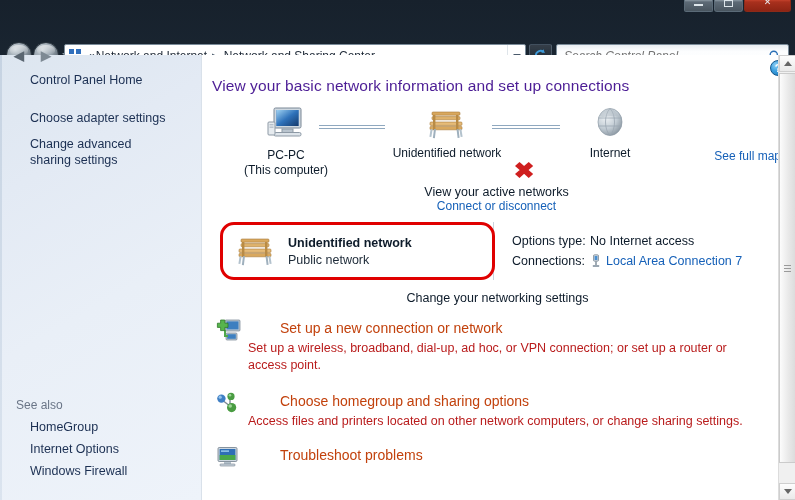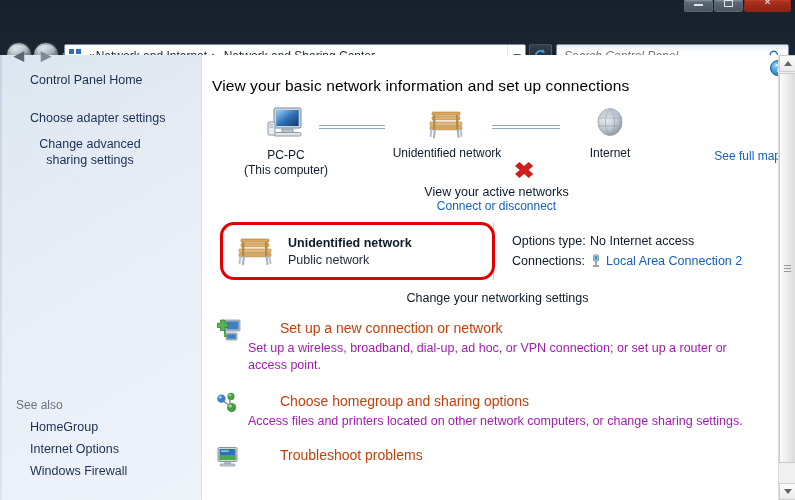--- a/index.html
+++ b/index.html
@@ -177,21 +177,21 @@
   #help-icon {
     position: absolute; right: 9px; top: 5px;
     width: 16px; height: 16px; border-radius: 50%;
     background: radial-gradient(circle at 35% 30%, #8fd0f5 0%, #3a9ede 45%, #1a6fb0 100%);
     border: 1px solid #15578c;
     color: #fff; font-size: 11px; font-weight: bold;
     display:flex; align-items:center; justify-content:center;
     line-height:1;
   }
   #page-title {
-    color: #000000; font-size: 15.5px;
+    color: #4c1d95; font-size: 15.5px;
     padding: 22px 0 0 10px;
     letter-spacing: 0.1px;
   }
 
   
   #net-map {
     position: relative; height: 76px; margin-top: 8px;
   }
   .map-node {
     position: absolute; text-align:center; width: 120px;
@@ -255,21 +255,21 @@
     display: flex; margin-top: 14px;
   }
   .setting .ico { width: 36px; flex:none; padding-left: 4px; }
   .setting .body { padding-top: 1px; }
   .setting .title {
     color:#c2410c; font-size:14px; text-decoration:none; cursor:default;
     display:inline-block;
     margin-left:32px;
   }
   .setting .desc {
-    color:#a21caf; font-size:12.5px; margin-top: 4px; line-height: 17px;
+    color:#b91c1c; font-size:12.5px; margin-top: 4px; line-height: 17px;
     max-width: 502px;
   }
 
   
   #vscroll {
     position:absolute; right: 0; top: 0; width: 17px; height: 445px;
     background: #f0f0f0; border-left:1px solid #dcdcdc;
   }
   .sb-btn {
     width:17px; height:17px;
@@ -353,21 +353,21 @@
         <line x1="9.8" y1="9.8" x2="14" y2="14.2" stroke="#2a6fb5" stroke-width="1.8"></line>
       </svg>
     </div>
   </div>
 
   <div id="content">
 
     <div id="sidebar">
       <a id="side-home" class="side-link" href="#">Control Panel Home</a>
       <a id="side-adapter" class="side-link" href="#">Choose adapter settings</a>
-      <a class="side-link" href="#" style="max-width:160px;text-align:center;">Change advanced sharing settings</a>
+      <a class="side-link" href="#" style="max-width:160px;">Change advanced sharing settings</a>
 
       <div id="see-also-group">
         <div id="see-also-label">See also</div>
         <a class="side-link" href="#">HomeGroup</a>
         <a class="side-link" href="#">Internet Options</a>
         <a class="side-link" href="#">Windows Firewall</a>
       </div>
     </div>
 
     <div id="main">
@@ -490,21 +490,21 @@
             <span class="det-v">No Internet access</span>
           </div>
           <div class="det-row">
             <span class="det-k">Connections:</span>
             <svg width="12" height="14" viewBox="0 0 12 14" style="margin-right:4px;">
               <rect x="3.5" y="0.8" width="5" height="6.4" rx="1" fill="#cfd8e0" stroke="#6f7d8a" stroke-width="0.7"></rect>
               <rect x="4.6" y="2" width="2.8" height="4" fill="#4a8fd0"></rect>
               <rect x="5.2" y="7.2" width="1.6" height="4" fill="#8b98a4"></rect>
               <rect x="2.8" y="11" width="6.4" height="2" rx="0.6" fill="#9aa6b1"></rect>
             </svg>
-            <a id="conn-link" href="#">Local Area Connection 2</a>
+            <a id="conn-link" href="#">Local Area Connection 7</a>
           </div>
         </div>
       </div>
 
       <div class="sec-head" style="margin-top:10px;padding-left:12px;">
         <span class="txt">Change your networking settings</span>
         <span class="rule"></span>
       </div>
 
       <div id="settings-list">

